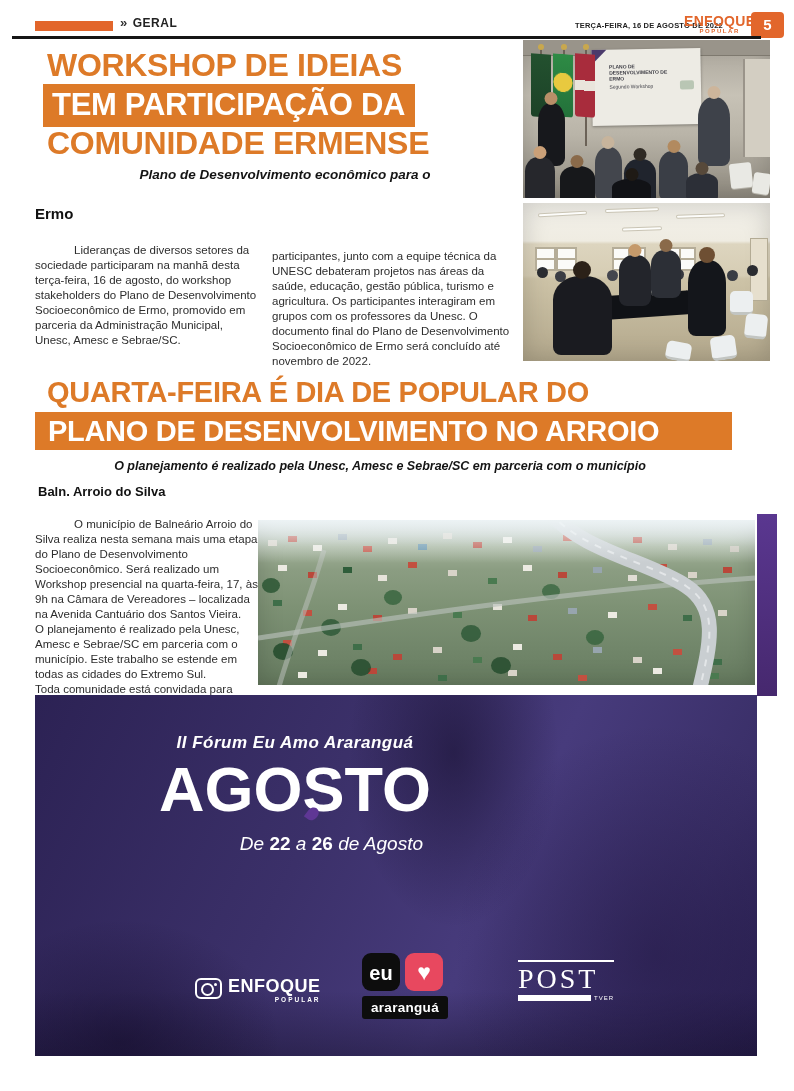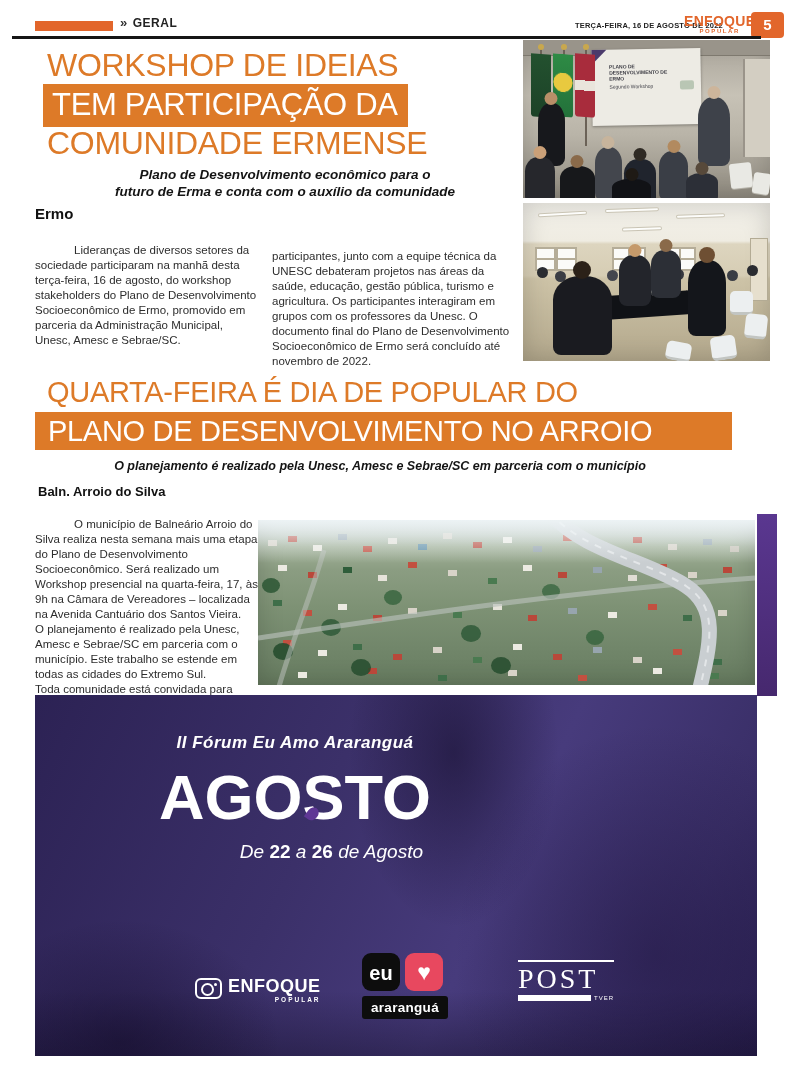--- a/index.html
+++ b/index.html
@@ -15,21 +15,21 @@
   .hdr-section .arrows { margin-right:5px; color:#333; font-size:13px; }
   .hdr-date { position:absolute; left:575px; top:21px; font-size:7.5px; font-weight:bold; color:#222; letter-spacing:.2px; }
   .hdr-brand { position:absolute; left:684px; top:13px; width:56px; text-align:left; }
   .hdr-brand .bname { font-size:14px; font-weight:bold; color:#e2662b; letter-spacing:.3px; }
   .hdr-brand .bsub  { font-size:6px; font-weight:bold; color:#e2662b; letter-spacing:1.6px; text-align:right; margin-top:-1px; }
   .hdr-pagebox { position:absolute; left:751px; top:12px; width:33px; height:26px; background:#e2662b; border-radius:4px;
     color:#fff; font-size:15px; font-weight:bold; text-align:center; line-height:26px; }
   .hdr-rule { position:absolute; left:12px; top:36px; width:749px; height:3px; background:#151515; }
 
   
-  .hl { font-weight:normal; letter-spacing:-.3px; white-space:nowrap; }
+  .hl { font-weight:bold; letter-spacing:-.3px; white-space:nowrap; }
   .a1-h1 { position:absolute; left:47px; top:47px;  font-size:32px; color:#dd7a28; }
   .a1-h2 { position:absolute; left:43px; top:84px;  font-size:31px; color:#fff; background:#dd7a28; padding:3px 10px 4px 9px; }
   .a1-h3 { position:absolute; left:47px; top:125px; font-size:32px; color:#dd7a28; }
   .a1-sub { position:absolute; left:80px; top:167px; width:410px; text-align:center;
     font-size:13.5px; line-height:16.5px; font-style:italic; font-weight:bold; color:#141414; }
   .a1-byline { position:absolute; left:35px; top:205px; font-size:15px; font-weight:bold; color:#111; }
   .bodytext { font-size:11.5px; line-height:15px; color:#2d2d2d; }
   .bodytext p.ind { text-indent:3.4em; }
   .a1-col1 { position:absolute; left:35px;  top:243px; width:223px; }
   .a1-col2 { position:absolute; left:272px; top:249px; width:242px; }
@@ -150,21 +150,21 @@
   
   .ad { position:absolute; left:35px; top:695px; width:722px; height:361px; overflow:hidden;
     background:
       radial-gradient(150px 250px ellipse at 58% 16%, rgba(16,9,36,.5), transparent 70%),
       radial-gradient(220px 170px ellipse at 12% 96%, rgba(16,9,36,.5), transparent 72%),
       radial-gradient(280px 320px ellipse at 86% 72%, rgba(28,18,58,.45), transparent 72%),
       linear-gradient(180deg, rgba(0,0,0,0) 82%, rgba(8,4,22,.35)),
       linear-gradient(115deg,#2c2254 0%,#3b3069 38%,#473b7c 62%,#3a2f68 85%,#2c2254 100%); }
   .ad-text { position:absolute; left:60px; top:38px; width:400px; text-align:center; color:#fff; }
   .ad-kicker { font-size:17px; font-weight:bold; font-style:italic; letter-spacing:.5px; }
-  .ad-title1 { font-size:63px; line-height:64px; font-weight:bold; letter-spacing:0; margin-top:12px; }
+  .ad-title1 { font-size:63px; line-height:64px; font-weight:bold; letter-spacing:0; margin-top:4px; }
   .ad-title2 { font-size:84px; line-height:78px; font-weight:bold; letter-spacing:2px; margin-top:-8px;
     color:#6a3d9d; -webkit-text-stroke:2.5px #ffffff; }
   .ad-dates { font-size:19px; margin-top:12px; text-align:right; padding-right:72px; font-style:italic; }
   .ad-dates b { font-style:normal; }
   .ad-comma { position:absolute; left:272px; top:112px; width:11px; height:14px; background:#5f3795;
     border-radius:50% 50% 55% 0; transform:rotate(38deg); }
   
   .lg-enfoque { position:absolute; left:160px; top:282px; display:flex; align-items:flex-start; color:#fff; }
   .lg-cam { width:27px; height:21px; border:2px solid #fff; border-radius:6px; position:relative; margin-right:6px; margin-top:1px; }
   .lg-cam::before { content:""; position:absolute; left:4px; top:3px; width:9px; height:9px; border:2px solid #fff; border-radius:50%; }
@@ -201,21 +201,20 @@
     <div class="bsub">POPULAR</div>
   </div>
   <div class="hdr-pagebox">5</div>
   <div class="hdr-rule"></div>
 
   <div class="hl a1-h1">WORKSHOP DE IDEIAS</div>
   <div class="hl a1-h3">COMUNIDADE ERMENSE</div>
   <div class="hl a1-h2">TEM PARTICIPAÇÃO DA</div>
   <div class="a1-sub">
     <div>Plano de Desenvolvimento econômico para o</div>
-    <div>futuro de Erma e conta com o auxílio da comunidade</div>
   </div>
   <div class="a1-byline">Ermo</div>
   <div class="bodytext a1-col1">
     <p class="ind">Lideranças de diversos setores da sociedade participaram na manhã desta terça-feira, 16 de agosto, do workshop stakeholders do Plano de Desenvolvimento Socioeconômico de Ermo, promovido em parceria da Administração Municipal, Unesc, Amesc e Sebrae/SC.</p>
   </div>
   <div class="bodytext a1-col2">
     <p>participantes, junto com a equipe técnica da UNESC debateram projetos nas áreas da saúde, educação, gestão pública, turismo e agricultura. Os participantes interagiram em grupos com os professores da Unesc. O documento final do Plano de Desenvolvimento Socioeconômico de Ermo será concluído até novembro de 2022.</p>
   </div>
 
   <div class="photo photo1 p1">

